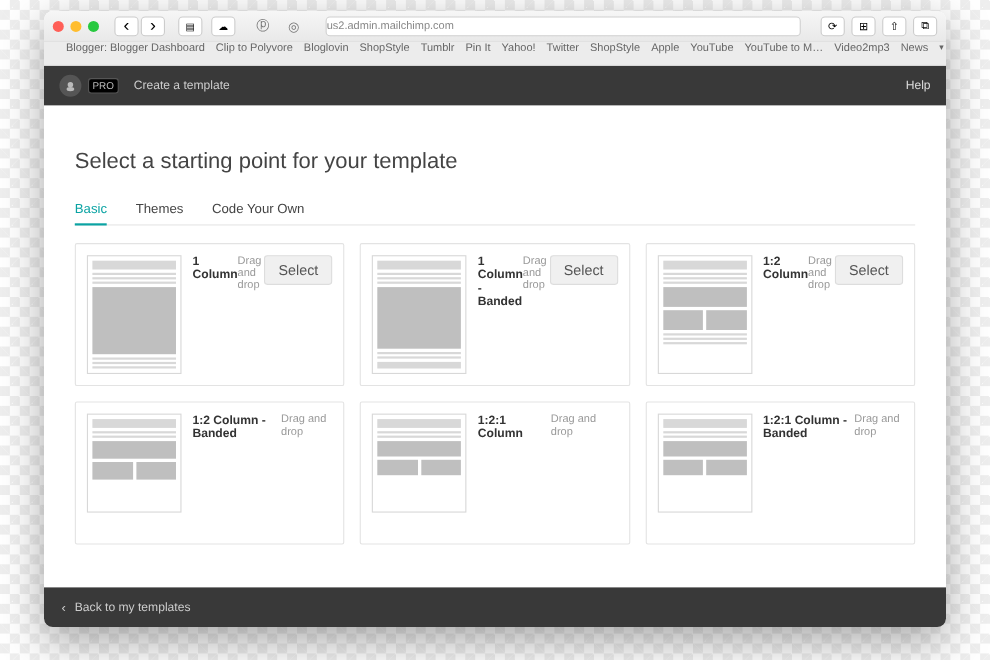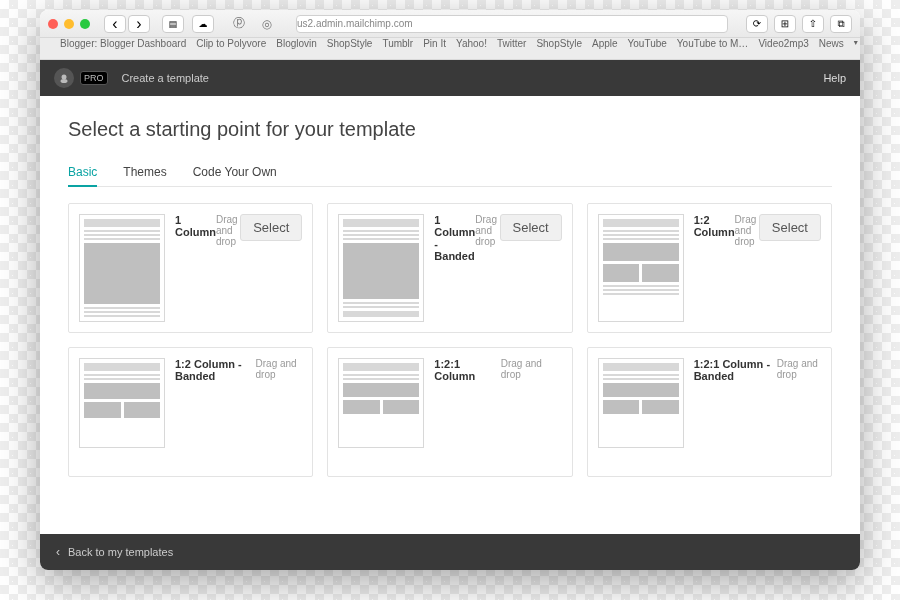--- a/index.html
+++ b/index.html
@@ -35,21 +35,21 @@
   .appbar{height:36px;background:#393939;color:#ddd;display:flex;align-items:center;padding:0 14px;gap:14px;font-size:12px}
   .brand{display:flex;align-items:center;gap:6px}
   .brand-circ{width:20px;height:20px;border-radius:50%;background:#555;display:flex;align-items:center;justify-content:center}
   .brand-circ svg{width:12px;height:12px;fill:#bbb}
   .pro{font-size:9px;background:#000;border:1px solid #555;border-radius:3px;padding:1px 3px;color:#bbb}
   .app-crumb{color:#ccc;font-size:11px}
   .app-spacer{flex:1}
   .help{font-size:11px;color:#ddd;cursor:pointer}
 
   .content{flex:1;overflow:hidden;background:#fff;position:relative}
-  .content-inner{padding:22px 28px}
+  .content-inner{padding:40px 28px}
   .page-title{font-size:20px;font-weight:400;color:#444;margin-bottom:18px}
   .tabs{display:flex;gap:26px;border-bottom:1px solid #e5e5e5;margin-bottom:16px;font-size:12px}
   .tab{padding:6px 0;color:#444;cursor:pointer}
   .tab.active{color:#0aa3a3;border-bottom:2px solid #0aa3a3;margin-bottom:-1px}
 
   .grid{display:grid;grid-template-columns:repeat(3,1fr);gap:14px}
   .card{border:1px solid #e3e3e3;border-radius:2px;padding:10px;display:flex;gap:10px;height:130px}
   .thumb{width:86px;height:108px;border:1px solid #d8d8d8;padding:4px;display:flex;flex-direction:column;gap:3px;flex-shrink:0;background:#fff}
   .th-head{height:8px;background:#d8d8d8}
   .th-lines{display:flex;flex-direction:column;gap:2px}

